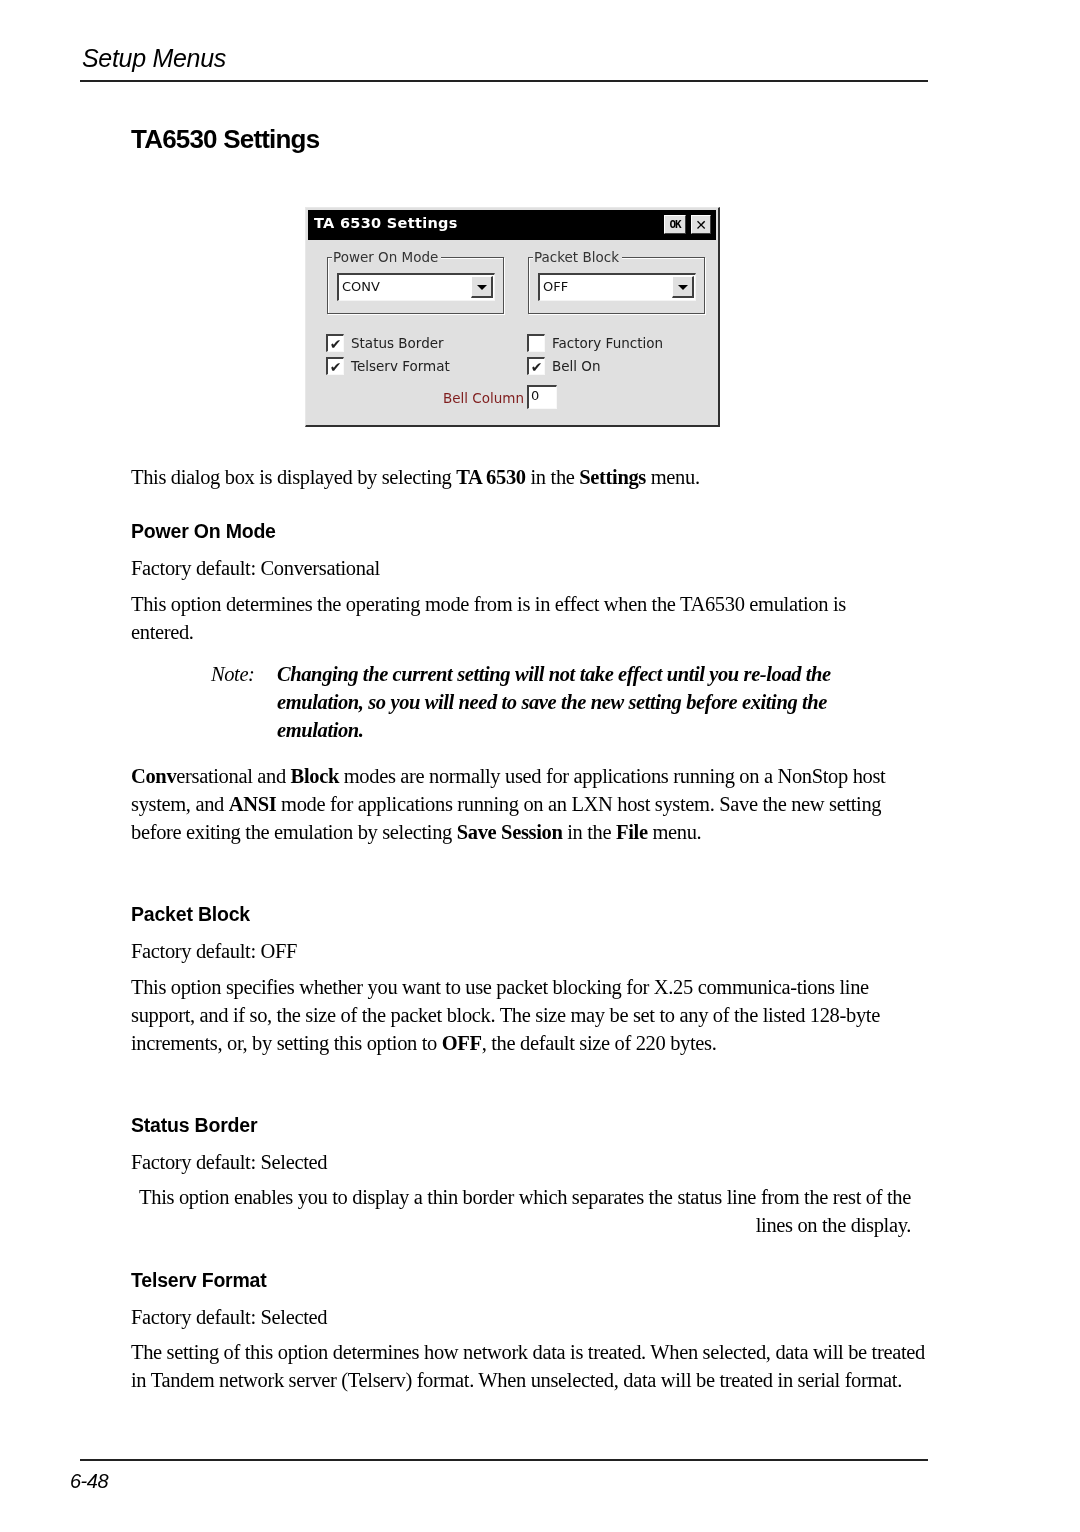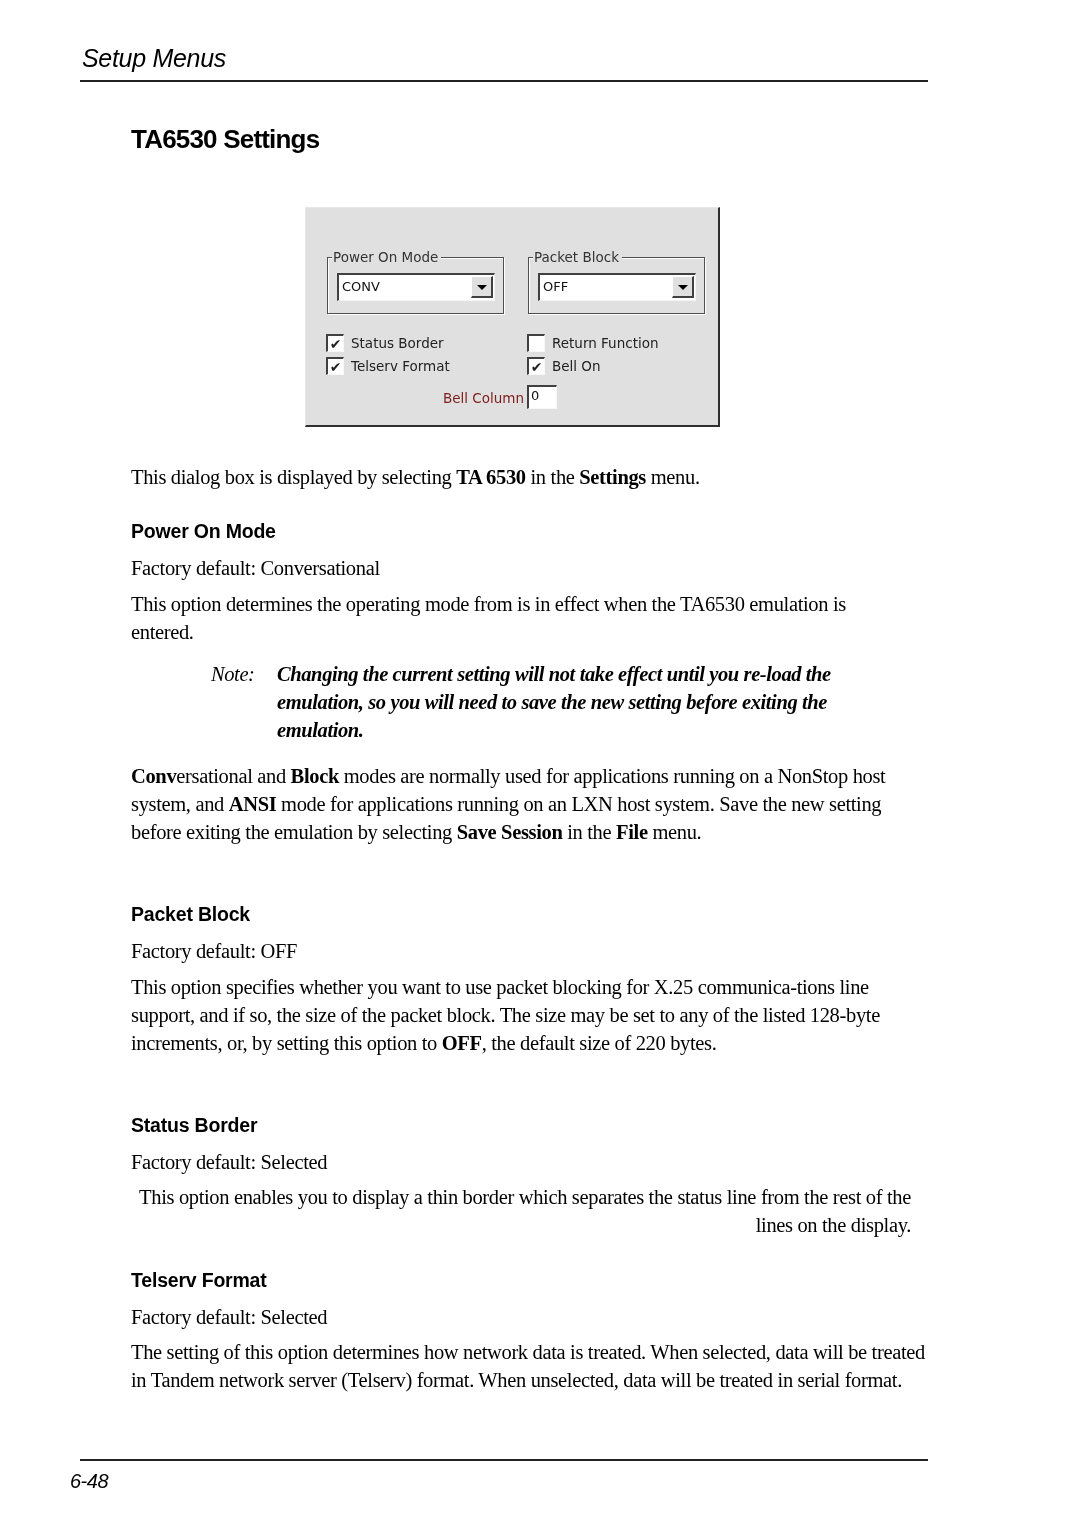--- a/index.html
+++ b/index.html
@@ -129,20 +129,27 @@
   </style>
 </head>
 <body>
 
 <div class="running-head">Setup Menus</div>
 <div class="rule top"></div>
 
 <div class="page-title">TA6530 Settings</div>
 
 <div class="dialog">
+  <div class="titlebar">
+    <span class="title">TA 6530 Settings</span>
+    <div class="tb-btn ok">OK</div>
+    <div class="tb-btn close">
+        <span>✕</span>
+      </div>
+  </div>
 
   <div class="groupbox left">
     <span class="legend">Power On Mode</span>
     <div class="combo">
       <span class="value">CONV</span>
       <span class="drop-btn"></span>
     </div>
   </div>
 
   <div class="groupbox right">
@@ -156,21 +163,21 @@
   <div class="chk c1">
     <span class="box">✔</span>
     <span>Status Border</span>
   </div>
   <div class="chk c2">
     <span class="box">✔</span>
     <span>Telserv Format</span>
   </div>
   <div class="chk c3">
     <span class="box"></span>
-    <span>Return Function</span>
+    <span>Factory Function</span>
   </div>
   <div class="chk c4">
     <span class="box">✔</span>
     <span>Bell On</span>
   </div>
 
   <span class="bell-label">Bell Column :</span>
   <div class="bell-input">0</div>
 </div>
 

